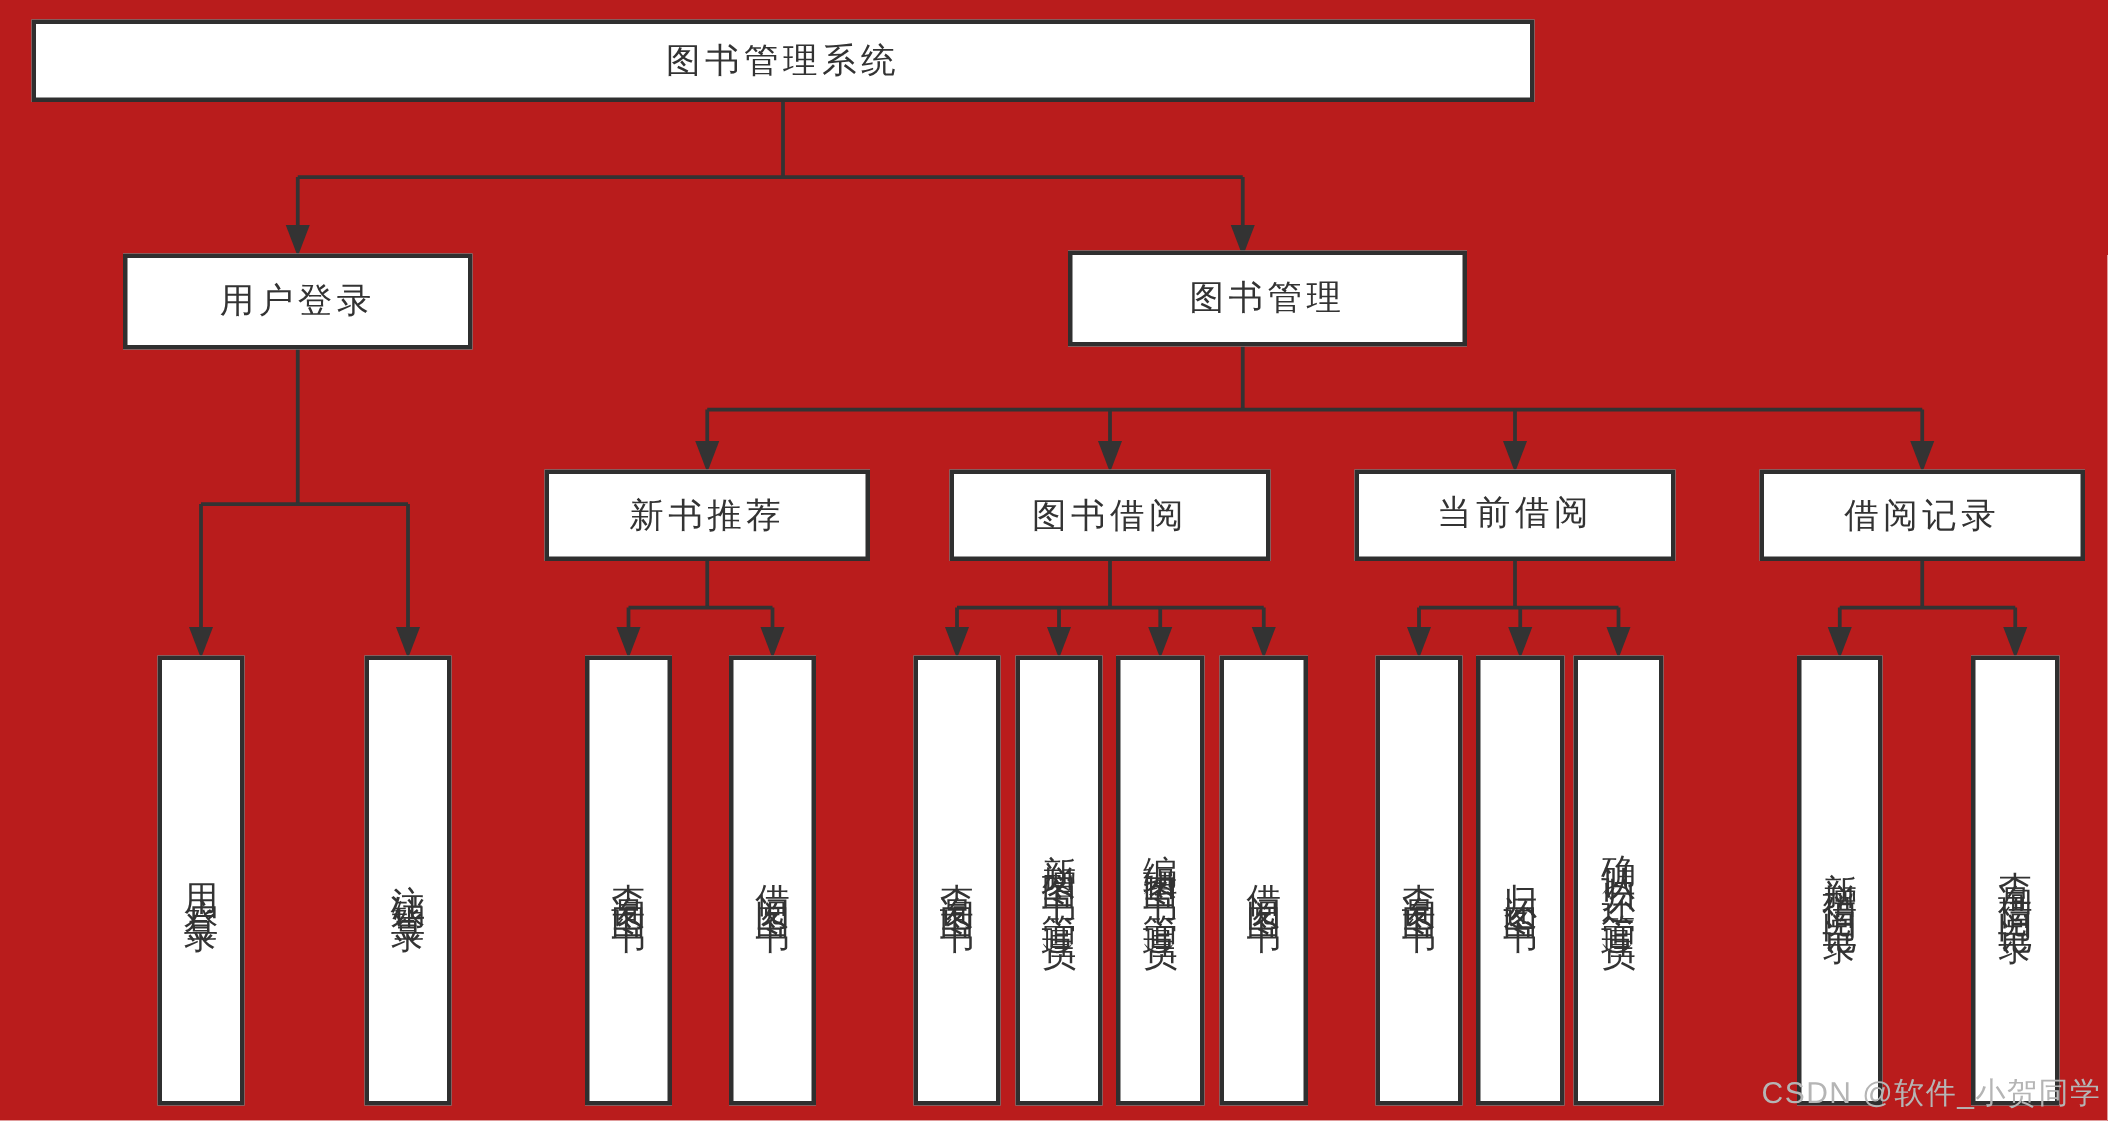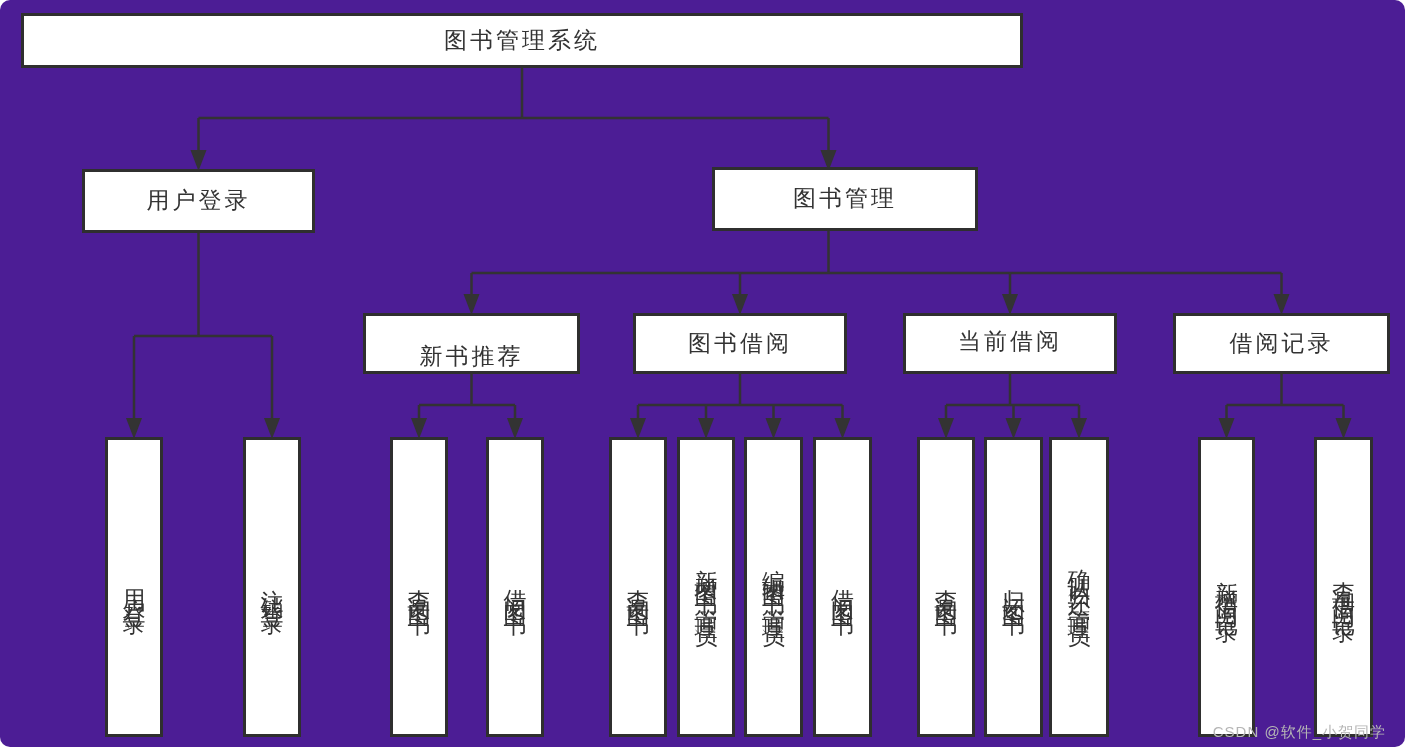--- a/index.html
+++ b/index.html
@@ -5,23 +5,22 @@
   html, body {
     margin: 0;
     padding: 0;
     background: #ffffff;
     font-family: "Liberation Sans", sans-serif;
   }
   #canvas {
     position: relative;
     width: 1405px;
     height: 747px;
-    background: #4c1d95;
+    background: #b91c1c;
     overflow: hidden;
-    border-radius: 10px;
   }
   #wires {
     position: absolute;
     left: 0;
     top: 0;
     pointer-events: none;
   }
   .node {
     position: absolute;
     box-sizing: border-box;
@@ -39,23 +38,23 @@
     line-height: 1.2;
   }
   .node.v .lbl {
     writing-mode: vertical-rl;
     text-orientation: mixed;
     letter-spacing: 8px;
     line-height: 1;
   }
   #watermark {
     position: absolute;
-    right: 19px;
+    right: 4px;
     bottom: 5px;
-    font-size: 15px;
+    font-size: 20px;
     letter-spacing: 1px;
     color: #b5b5b5;
     white-space: nowrap;
   }
 </style>
 </head>
 <body>
 
 <div id="canvas">
   <svg id="wires" width="1405" height="747" viewBox="0 0 1405 747">
@@ -115,21 +114,21 @@
   <div id="nodes">
       <div class="node h" style="left: 21px; top: 13px; width: 1002px; height: 55px; border-color: rgb(47, 47, 47); background: rgb(255, 255, 255);">
         <span class="lbl" style="color: rgb(51, 51, 51);">图书管理系统</span>
       </div>
       <div class="node h" style="left: 82px; top: 169px; width: 233px; height: 64px; border-color: rgb(47, 47, 47); background: rgb(255, 255, 255);">
         <span class="lbl" style="color: rgb(51, 51, 51);">用户登录</span>
       </div>
       <div class="node h" style="left: 712px; top: 167px; width: 266px; height: 64px; border-color: rgb(47, 47, 47); background: rgb(255, 255, 255);">
         <span class="lbl" style="color: rgb(51, 51, 51);">图书管理</span>
       </div>
-      <div class="node h" style="left: 363px; top: 313px; width: 217px; height: 61px; border-color: rgb(47, 47, 47); background: rgb(255, 255, 255); align-items: flex-end;">
+      <div class="node h" style="left: 363px; top: 313px; width: 217px; height: 61px; border-color: rgb(47, 47, 47); background: rgb(255, 255, 255);">
         <span class="lbl" style="color: rgb(51, 51, 51);">新书推荐</span>
       </div>
       <div class="node h" style="left: 633px; top: 313px; width: 214px; height: 61px; border-color: rgb(47, 47, 47); background: rgb(255, 255, 255);">
         <span class="lbl" style="color: rgb(51, 51, 51); text-align: right;">图书借阅</span>
       </div>
       <div class="node h" style="left: 903px; top: 313px; width: 214px; height: 61px; border-color: rgb(47, 47, 47); background: rgb(255, 255, 255);">
         <span class="lbl" style="color: rgb(51, 51, 51); font-family: Liberation Mono, monospace;">当前借阅</span>
       </div>
       <div class="node h" style="left: 1173px; top: 313px; width: 217px; height: 61px; border-color: rgb(47, 47, 47); background: rgb(255, 255, 255);">
         <span class="lbl" style="color: rgb(51, 51, 51);">借阅记录</span>

